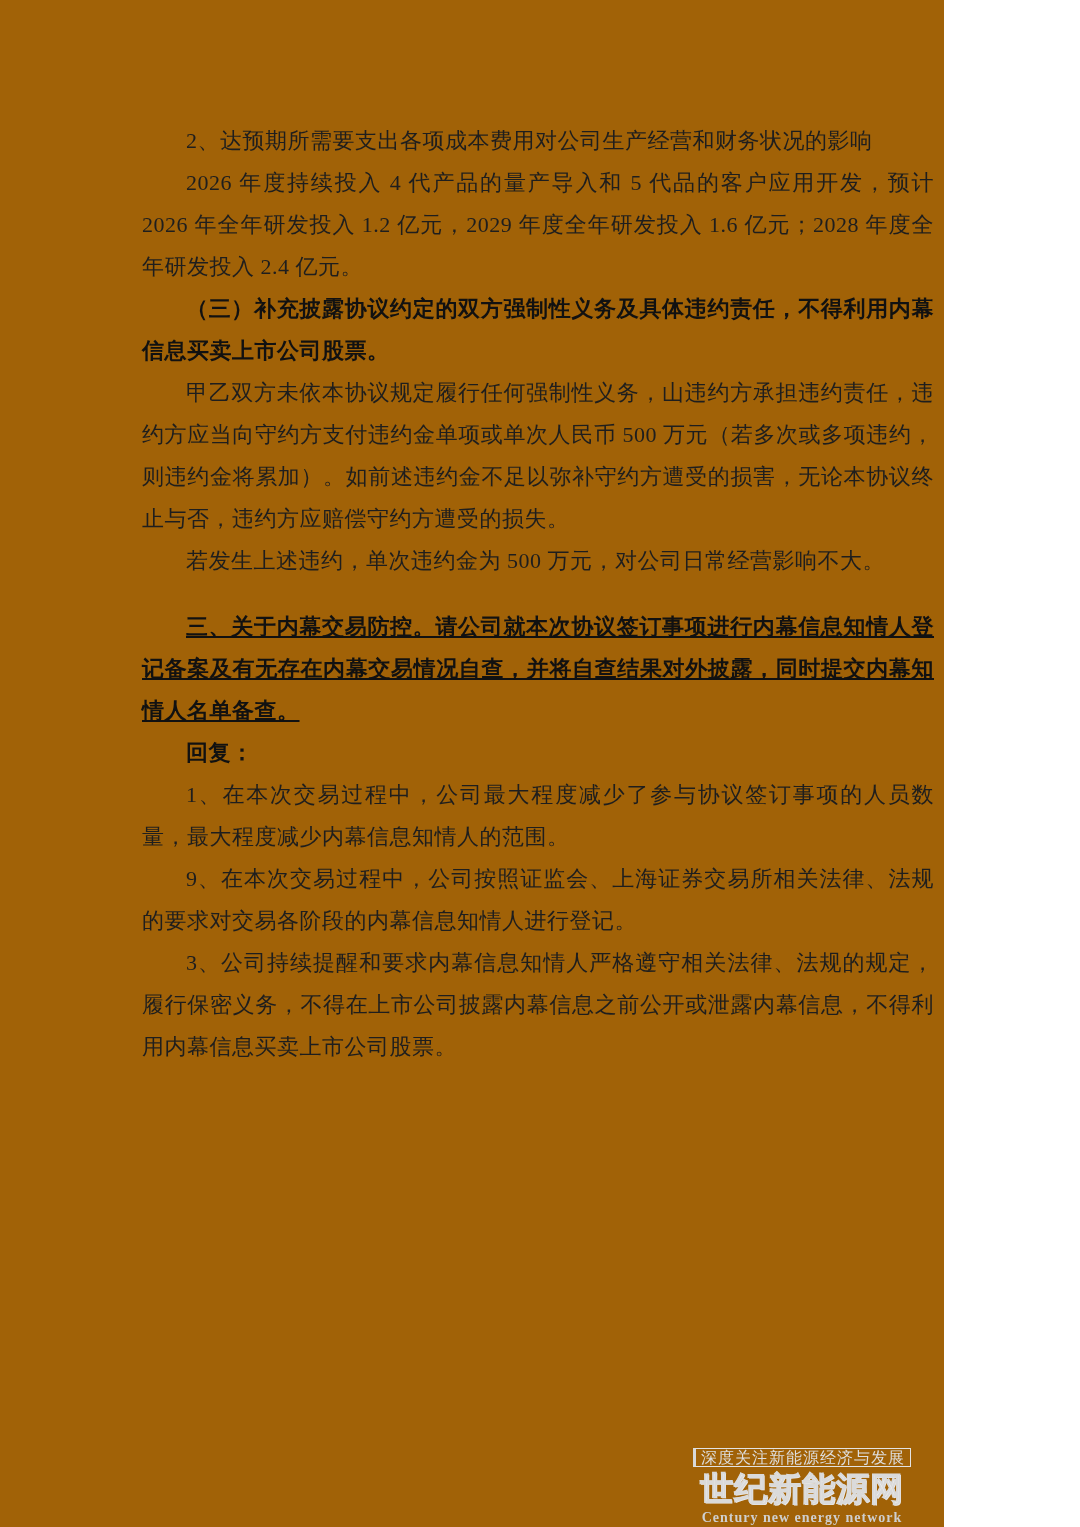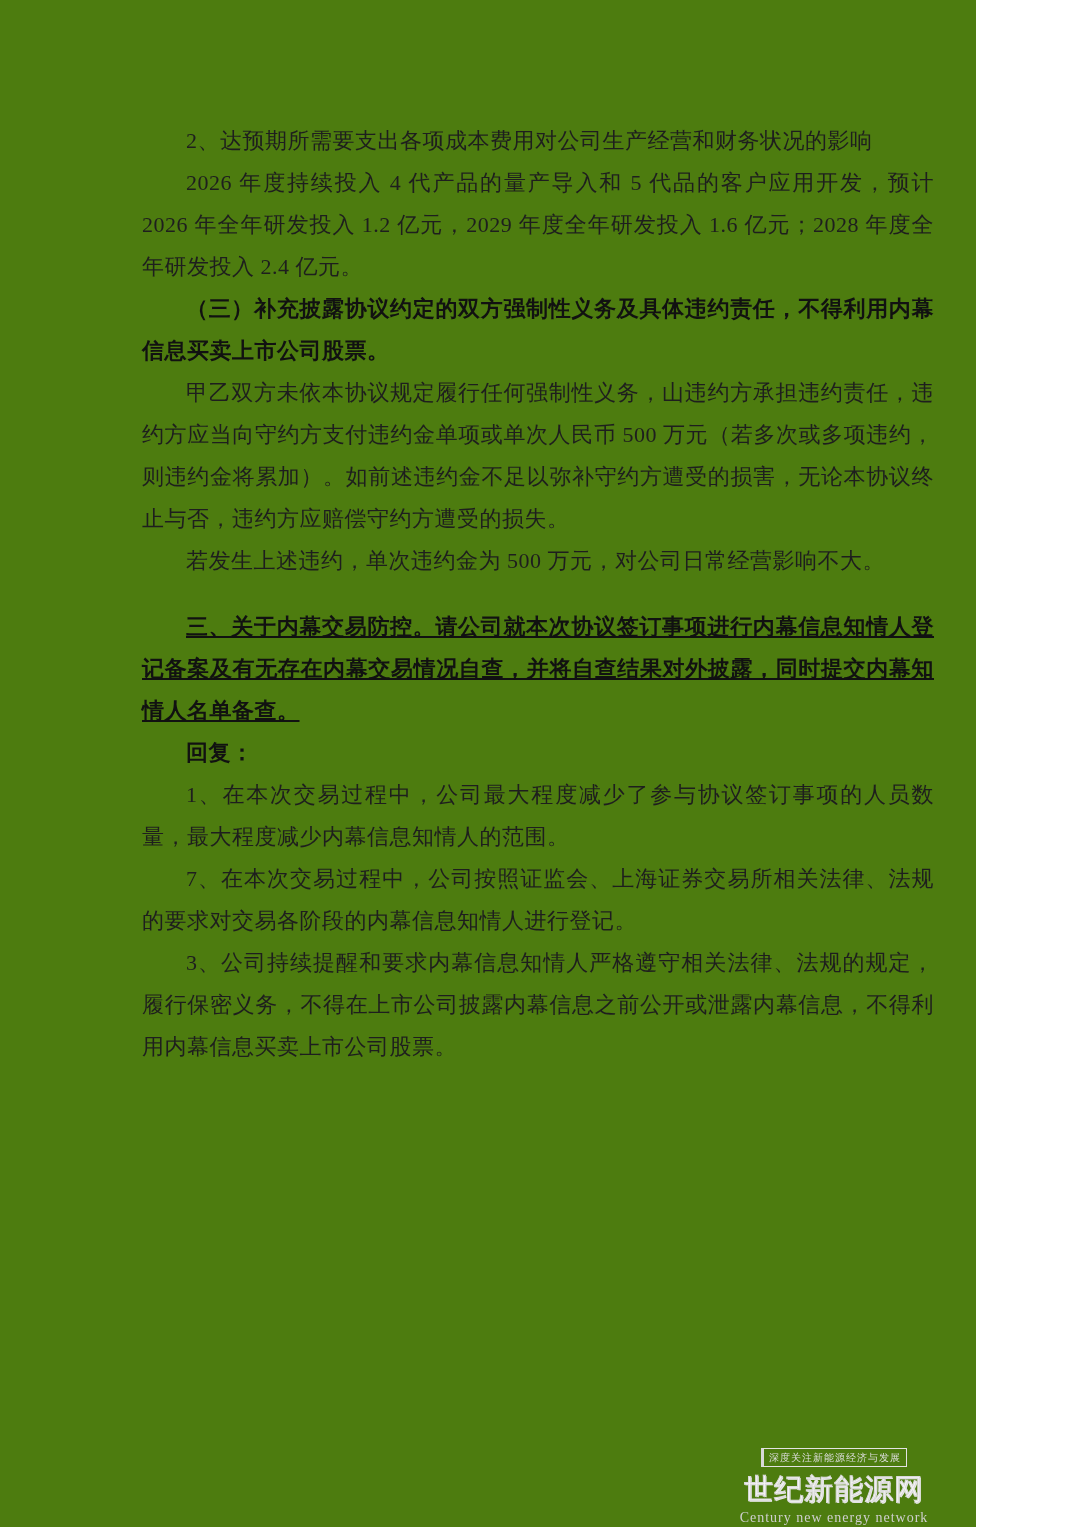--- a/index.html
+++ b/index.html
@@ -4,24 +4,23 @@
 <style>
   html, body {
     margin: 0;
     padding: 0;
     background: #ffffff;
   }
   .page {
     position: relative;
     width: 944px;
     height: 1527px;
-    background: #4d7c0f;
+    background: #a16207;
     overflow: hidden;
     font-family: "Liberation Serif", "DejaVu Serif", serif;
-    padding-left: 32px;
   }
   .doc {
     position: absolute;
     left: 142px;
     top: 120px;
     width: 792px;
     color: #1e1e1e;
     font-size: 22px;
     line-height: 42px;
     text-align: justify;
@@ -45,66 +44,67 @@
     right: 12px;
     bottom: 2px;
     width: 260px;
     text-align: center;
     user-select: none;
     pointer-events: none;
   }
   .wm-tagline {
     display: inline-block;
     font-family: "Liberation Sans", "DejaVu Sans", sans-serif;
-    font-size: 10px;
+    font-size: 16px;
     line-height: 15px;
     letter-spacing: 1px;
     color: #dedede;
     border: 1px solid #e3e3e3;
     border-left: 3px solid #d8d8d8;
     padding: 1px 5px;
     margin-bottom: 1px;
     white-space: nowrap;
   }
   .wm-title {
     font-family: "Liberation Sans", "DejaVu Sans", sans-serif;
-    font-size: 29px;
-    font-weight: normal;
+    font-size: 33px;
+    font-weight: bold;
     line-height: 42px;
     letter-spacing: 1px;
     color: #f4f4f4;
     -webkit-text-stroke: 1px #dadada;
     text-shadow: 1px 1px 0 #ececec;
     white-space: nowrap;
   }
   .wm-sub {
     font-family: "Liberation Serif", "DejaVu Serif", serif;
     font-size: 14px;
     line-height: 15px;
     letter-spacing: 1px;
     color: #cfcfcf;
     white-space: nowrap;
+    font-weight: bold;
   }
 </style>
 </head>
 <body>
 
 <div class="page">
 
   <div class="doc">
 
   <p class="para">2、达预期所需要支出各项成本费用对公司生产经营和财务状况的影响</p>
       <p class="para">2026 年度持续投入 4 代产品的量产导入和 5 代品的客户应用开发，预计 2026 年全年研发投入 1.2 亿元，2029 年度全年研发投入 1.6 亿元；2028 年度全年研发投入 2.4 亿元。</p>
       <p class="para bold">（三）补充披露协议约定的双方强制性义务及具体违约责任，不得利用内幕信息买卖上市公司股票。</p>
       <p class="para">甲乙双方未依本协议规定履行任何强制性义务，山违约方承担违约责任，违约方应当向守约方支付违约金单项或单次人民币 500 万元（若多次或多项违约，则违约金将累加）。如前述违约金不足以弥补守约方遭受的损害，无论本协议终止与否，违约方应赔偿守约方遭受的损失。</p>
       <p class="para">若发生上述违约，单次违约金为 500 万元，对公司日常经营影响不大。</p>
       <p class="para bold gap">三、关于内幕交易防控。请公司就本次协议签订事项进行内幕信息知情人登记备案及有无存在内幕交易情况自查，并将自查结果对外披露，同时提交内幕知情人名单备查。</p>
       <p class="para bold">回复：</p>
       <p class="para">1、在本次交易过程中，公司最大程度减少了参与协议签订事项的人员数量，最大程度减少内幕信息知情人的范围。</p>
-      <p class="para">7、在本次交易过程中，公司按照证监会、上海证券交易所相关法律、法规的要求对交易各阶段的内幕信息知情人进行登记。</p>
+      <p class="para">9、在本次交易过程中，公司按照证监会、上海证券交易所相关法律、法规的要求对交易各阶段的内幕信息知情人进行登记。</p>
       <p class="para">3、公司持续提醒和要求内幕信息知情人严格遵守相关法律、法规的规定，履行保密义务，不得在上市公司披露内幕信息之前公开或泄露内幕信息，不得利用内幕信息买卖上市公司股票。</p>
     </div>
 
   <div class="wm">
     <div class="wm-tagline">深度关注新能源经济与发展</div>
     <div class="wm-title">世纪新能源网</div>
     <div class="wm-sub">Century new energy network</div>
   </div>
 
 </div>

